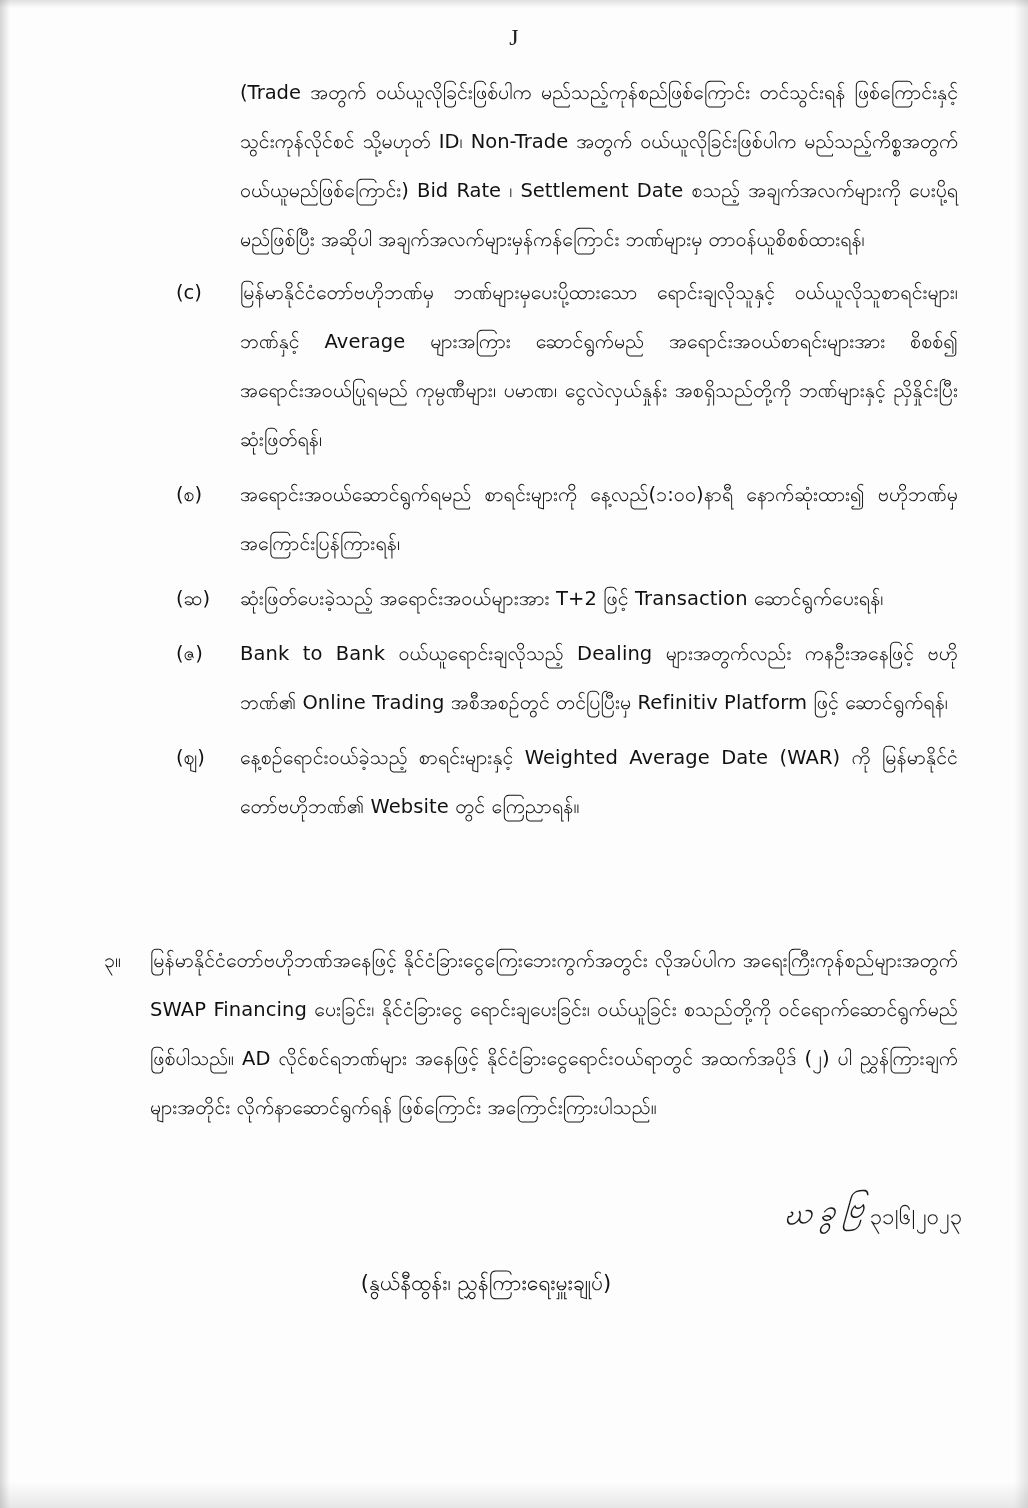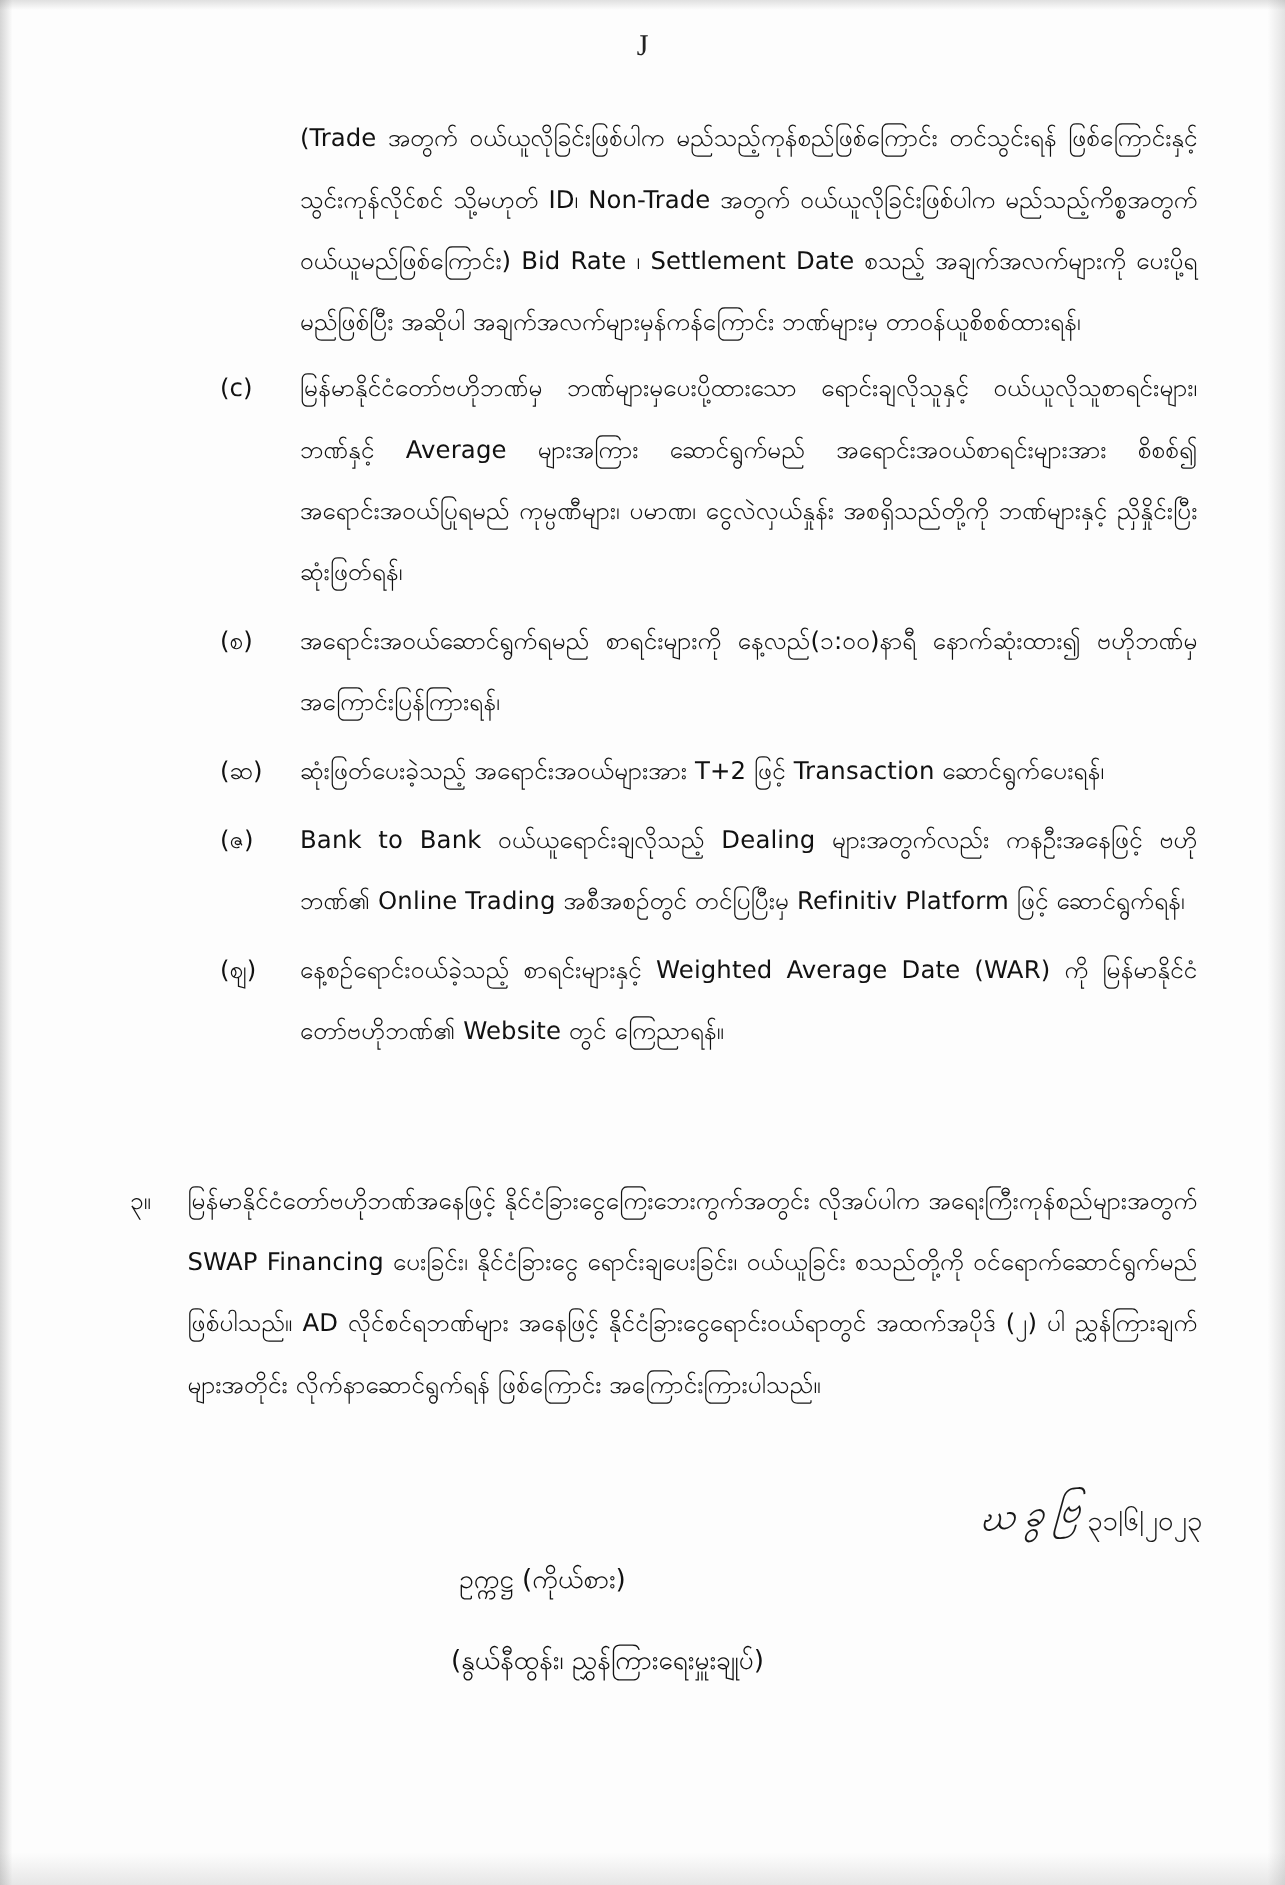--- a/index.html
+++ b/index.html
@@ -27,21 +27,21 @@
     top: 24px;
     left: 0;
     width: 100%;
     text-align: center;
     font-size: 24px;
     color: #222;
     font-family: "Liberation Serif", serif;
   }
   .body-area {
     position: absolute;
-    top: 86px;
+    top: 68px;
     left: 168px;
     width: 790px;
   }
   .para {
     display: flex;
     align-items: flex-start;
     margin-bottom: 6px;
   }
   .marker {
     width: 72px;
@@ -208,17 +208,16 @@
       <div class="marker">၃။</div>
       <div class="text">မြန်မာနိုင်ငံတော်ဗဟိုဘဏ်အနေဖြင့် နိုင်ငံခြားငွေကြေးဘေးကွက်အတွင်း လိုအပ်ပါက အရေးကြီးကုန်စည်များအတွက် SWAP Financing ပေးခြင်း၊ နိုင်ငံခြားငွေ ရောင်းချပေးခြင်း၊ ဝယ်ယူခြင်း စသည်တို့ကို ဝင်ရောက်ဆောင်ရွက်မည် ဖြစ်ပါသည်။ AD လိုင်စင်ရဘဏ်များ အနေဖြင့် နိုင်ငံခြားငွေရောင်းဝယ်ရာတွင် အထက်အပိုဒ် (၂) ပါ ညွှန်ကြားချက်များအတိုင်း လိုက်နာဆောင်ရွက်ရန် ဖြစ်ကြောင်း အကြောင်းကြားပါသည်။</div>
     </div>
   </div>
 
   <div class="signature-area">
     <div class="sig-row">
       <span class="sig-script">ဃ ခွ ဗြ</span>
       <span class="sig-date">၃၁|၆|၂၀၂၃</span>
     </div>
-    <div class="sig-name">ဥက္ကဋ္ဌ (ကိုယ်စား)</div>
     <div class="sig-title">(နွယ်နီထွန်း၊ ညွှန်ကြားရေးမှူးချုပ်)</div>
   </div>
 
 </div>
 
 </body></html>

